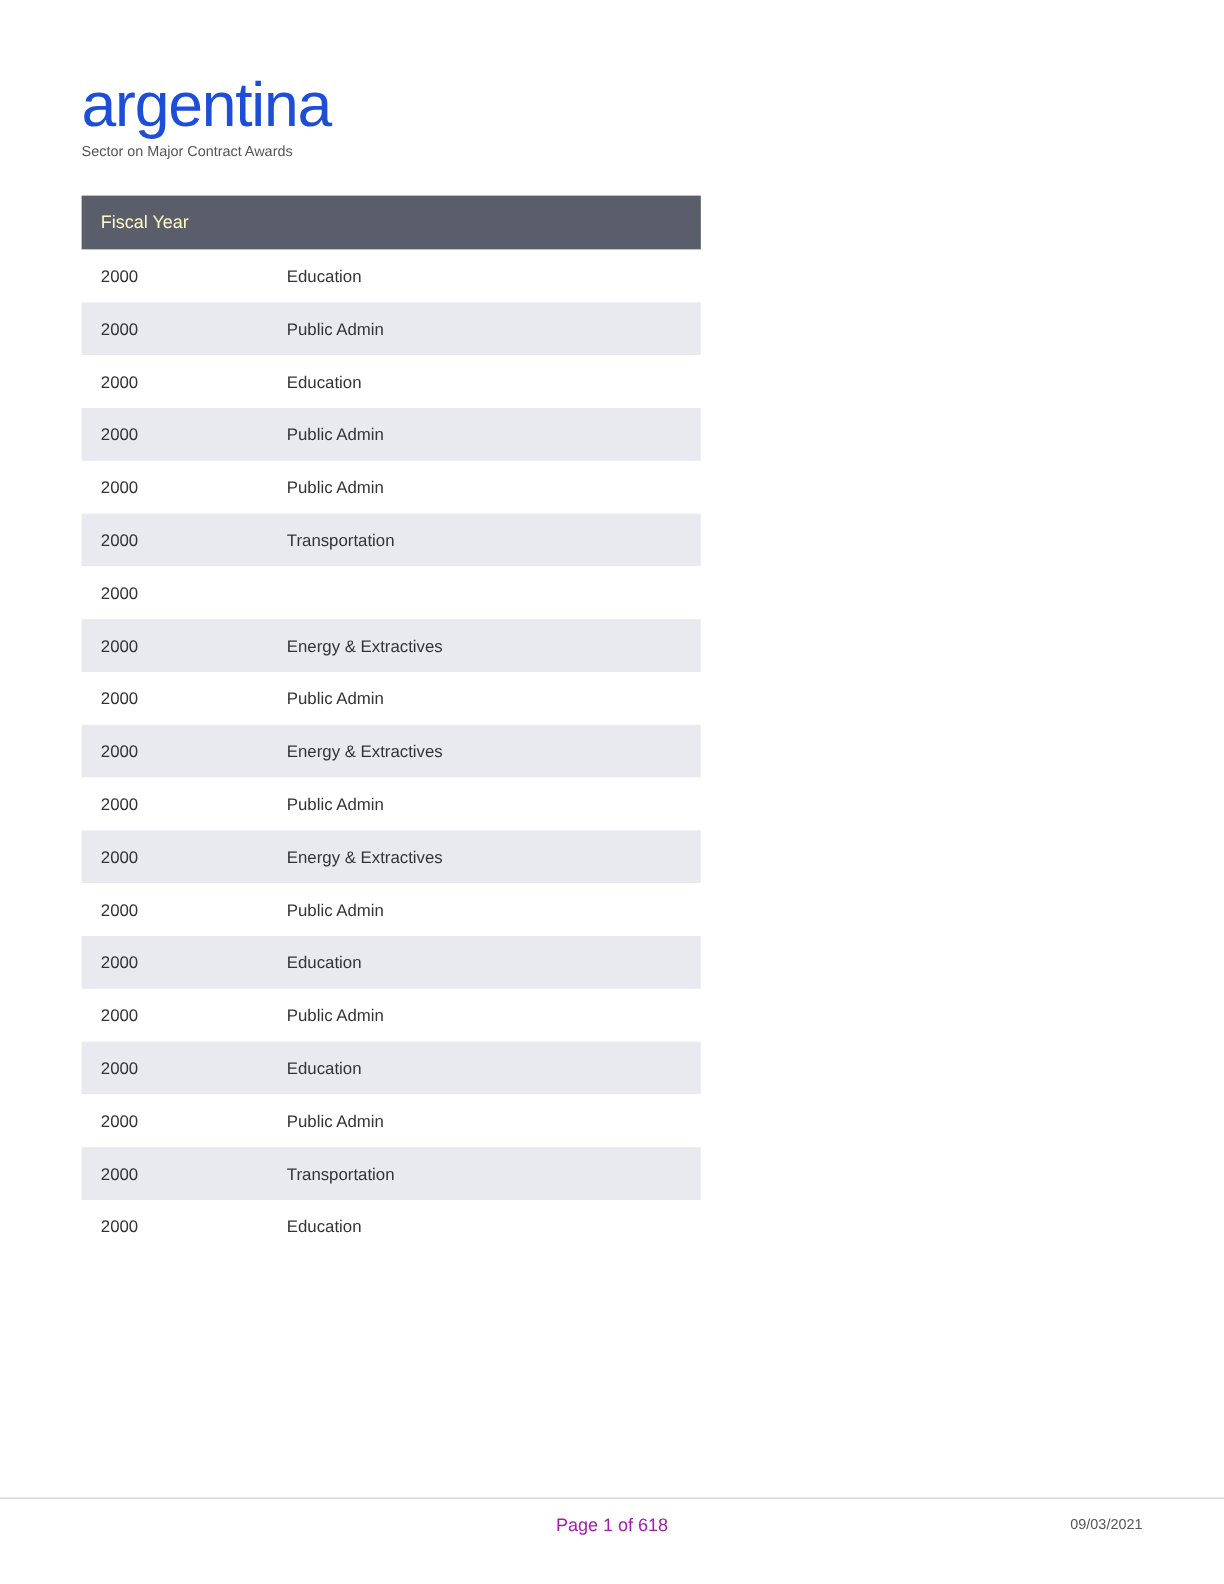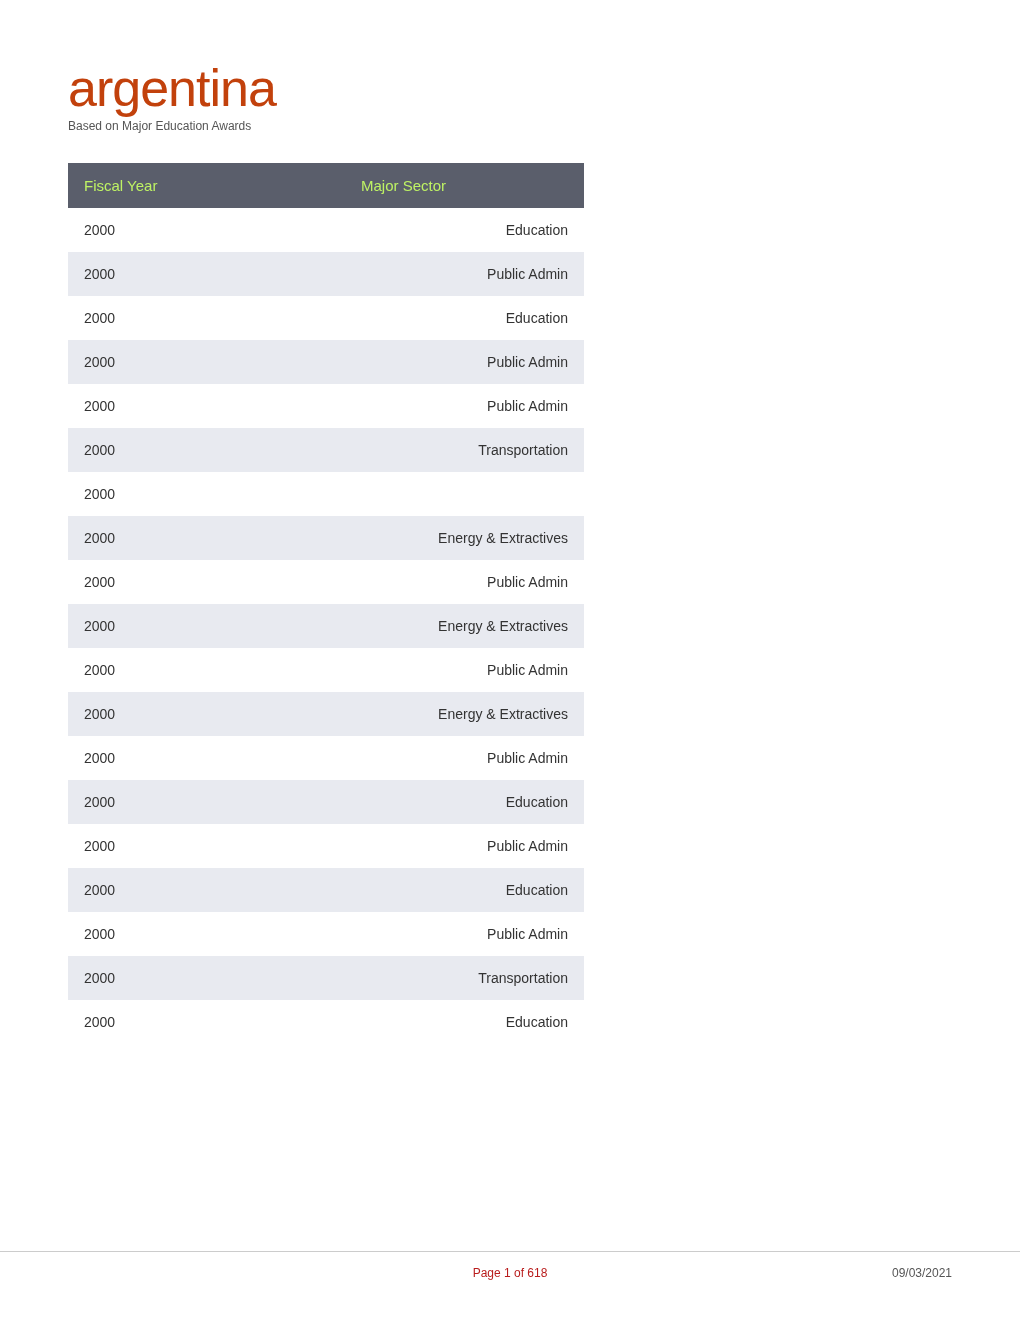--- a/index.html
+++ b/index.html
@@ -16,41 +16,41 @@
       position: relative;
     }
 
     .page-container {
       padding: 60px 68px 80px 68px;
     }
 
     .report-title {
       font-size: 52px;
       font-weight: 300;
-      color: #c2410c;
+      color: #1d4ed8;
       line-height: 1.1;
       letter-spacing: -1px;
     }
 
     .report-subtitle {
       font-size: 12px;
       color: #555555;
       margin-top: 2px;
       font-weight: normal;
     }
 
     .table-wrapper {
       margin-top: 30px;
       width: 516px;
     }
 
     .table-header {
       display: flex;
       background-color: #5a5e6b;
-      color: #bef264;
+      color: #fef9c3;
       font-size: 15px;
     }
 
     .col-fiscal-year {
       width: 155px;
       padding: 14px 16px;
       font-weight: normal;
     }
 
     .col-major-sector {
@@ -85,62 +85,60 @@
       color: #333333;
       text-align: left;
       padding-right: 20px;
     }
 
     .row-sector {
       flex: 1;
       padding: 10px 16px;
       font-size: 14px;
       color: #333333;
-      text-align: right;
     }
 
     .page-footer {
       position: absolute;
       bottom: 40px;
       left: 0;
       right: 0;
       border-top: 1px solid #cccccc;
       padding-top: 14px;
       display: flex;
       justify-content: space-between;
       padding-left: 68px;
       padding-right: 68px;
     }
 
     .footer-page {
-      font-size: 12px;
-      color: #b91c1c;
+      font-size: 15px;
+      color: #a21caf;
       text-align: center;
       flex: 1;
     }
 
     .footer-date {
       font-size: 12px;
       color: #555555;
     }
   </style>
 </head>
 <body>
 
 <div class="page-container">
 
   <div>
     <div class="report-title">argentina</div>
-    <div class="report-subtitle">Based on Major Education Awards</div>
+    <div class="report-subtitle">Sector on Major Contract Awards</div>
   </div>
 
   <div class="table-wrapper">
     <div class="table-header">
       <div class="col-fiscal-year">Fiscal Year</div>
-      <div class="col-major-sector">Major Sector</div>
     </div>
     <div class="table-body" id="table-body">
     <div class="table-row plain">
           <div class="row-year">2000</div>
           <div class="row-sector">Education</div>
         </div>
         <div class="table-row shaded">
           <div class="row-year">2000</div>
           <div class="row-sector">Public Admin</div>
         </div>

